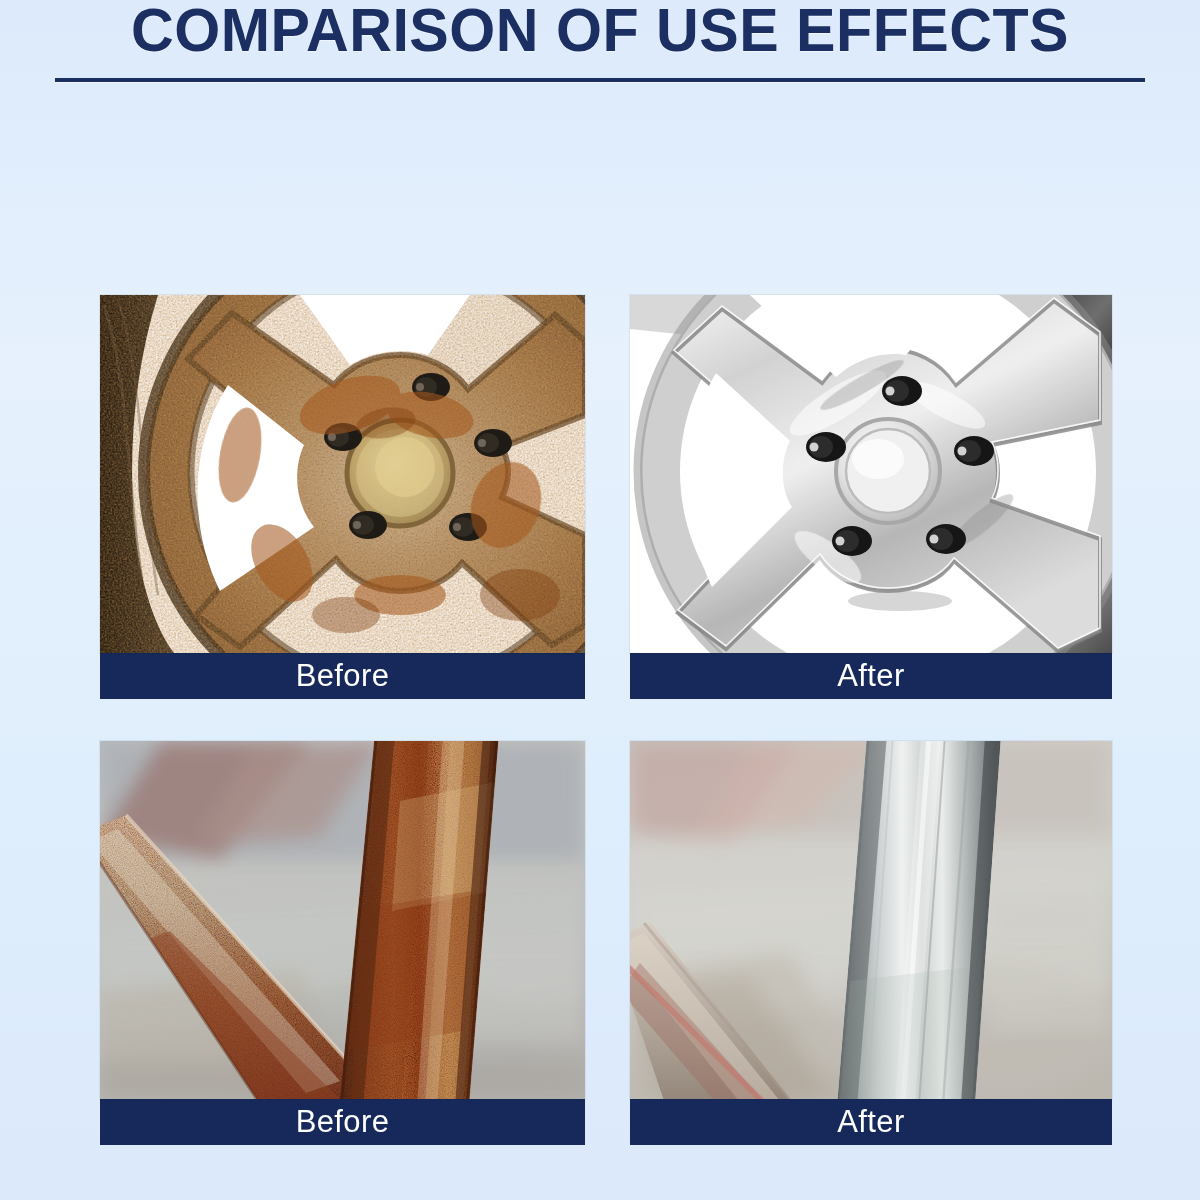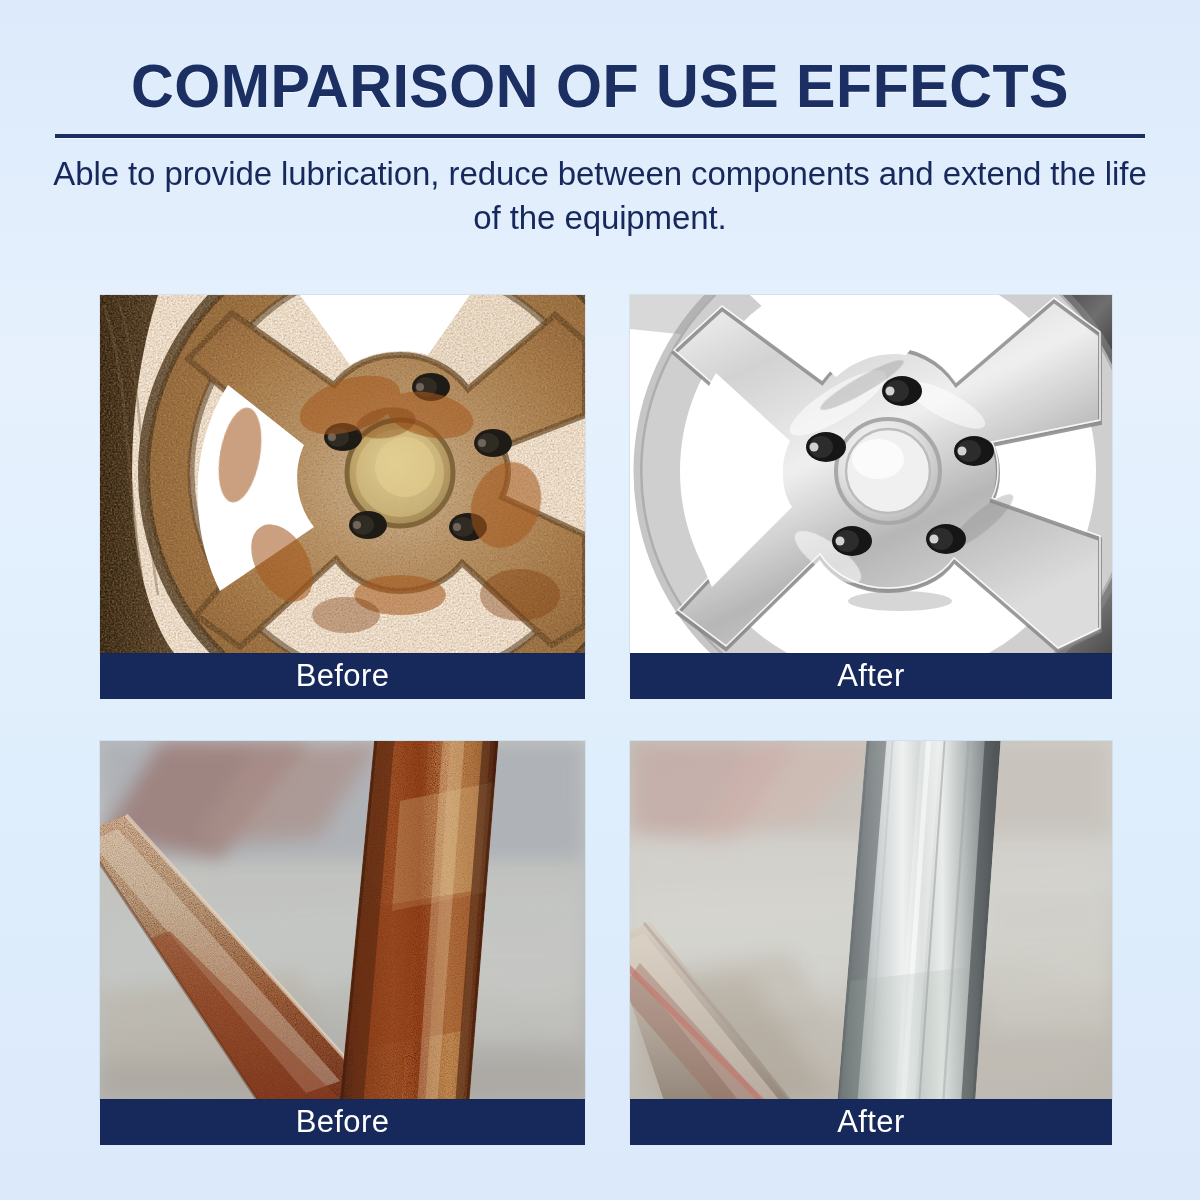--- a/index.html
+++ b/index.html
@@ -5,21 +5,21 @@
   * { margin:0; padding:0; box-sizing:border-box; }
   html, body { width:1200px; height:1200px; }
   body {
     font-family: "Liberation Sans", sans-serif;
     background: linear-gradient(180deg, #dceafb 0%, #e6f1fd 30%, #dfeefc 65%, #dbe9fb 100%);
     overflow:hidden;
     position:relative;
   }
 
   
-  #header { padding-top: 56px; }
+  #header { }
   #title {
     text-align:center;
     color:#1b2f63;
     font-size:61px;
     font-weight:bold;
     letter-spacing:0.5px;
     line-height:1.0;
     font-stretch:condensed;
     transform: scaleX(0.97);
     text-shadow: 0 1px 0 rgba(255,255,255,0.5);
@@ -74,21 +74,20 @@
   }
   .card.right .photo { width:482px; }
   .card.right { width:511px; }
 </style>
 </head>
 <body>
 
 <div id="header">
   <h1 id="title">COMPARISON OF USE EFFECTS</h1>
   <div id="title-divider"></div>
-  <p id="subtitle">Able to provide lubrication, reduce between components and extend the life of the equipment.</p>
 </div>
 
 <div id="grid">
 
   <div class="row">
 
     <div class="card left">
       <div class="photo">
         <svg viewBox="0 0 485 358" preserveAspectRatio="xMidYMid slice">
           <defs>

